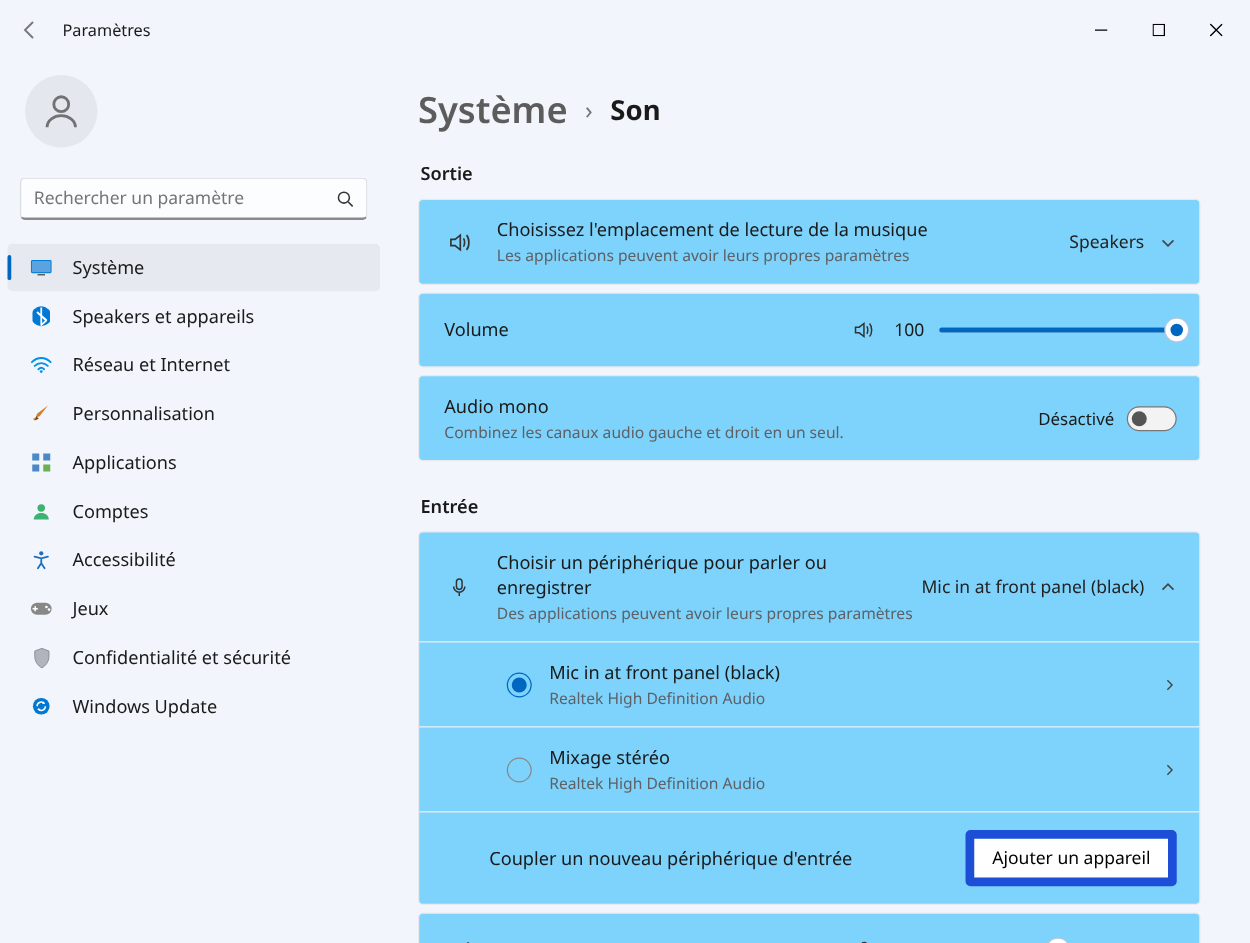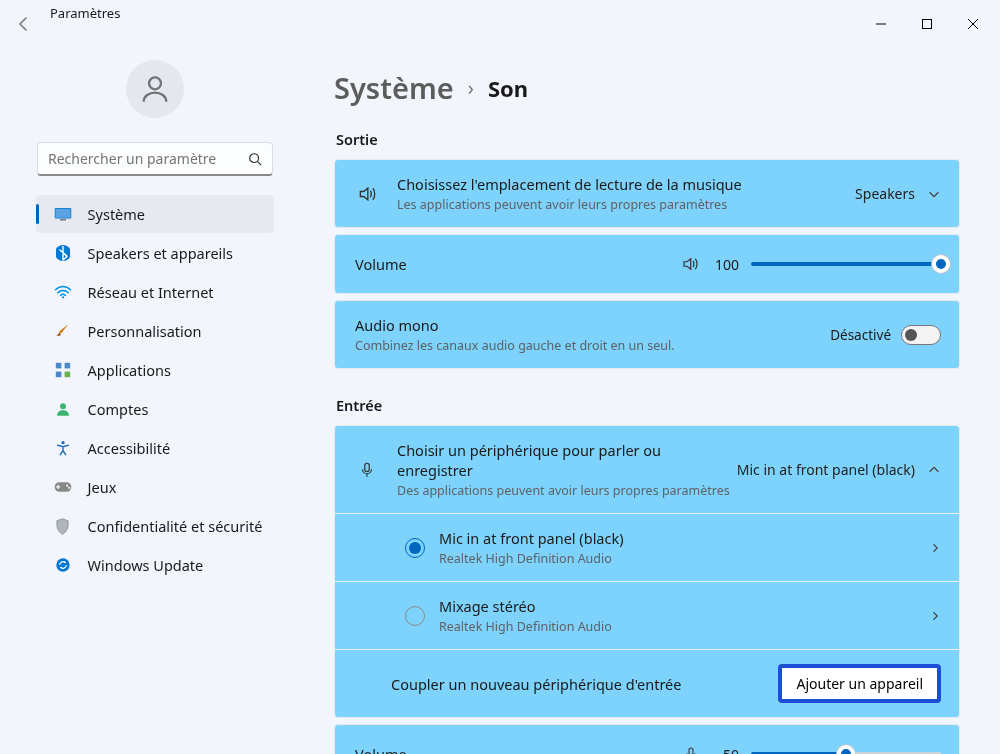--- a/index.html
+++ b/index.html
@@ -1,30 +1,30 @@
 <!DOCTYPE html>
 <html><head>
 <meta charset="utf-8">
 <style>
 * { box-sizing: border-box; margin: 0; padding: 0; font-family: "Segoe UI", system-ui, sans-serif; }
 body { background: #f2f5fb; width: 1000px; height: 754px; overflow: hidden; color: #1a1a1a; }
 .window { width: 100%; height: 100%; display: flex; flex-direction: column; }
 
 
 .titlebar { height: 48px; display: flex; align-items: center; padding: 0 4px; }
-.tb-left { display: flex; }
+.tb-left { display: flex; align-items: center; }
 .tb-back { width: 40px; height: 40px; display: flex; align-items: center; justify-content: center; color: #555; }
 .tb-title { font-size: 13px; padding-left: 6px; }
 .tb-spacer { flex: 1; }
 .tb-ctrl { width: 46px; height: 32px; display: flex; align-items: center; justify-content: center; }
 .tb-ctrl svg { width: 10px; height: 10px; }
 
 
 .body { flex: 1; display: flex; overflow: hidden; }
-.sidebar { width: 310px; padding: 4px 0 0 0; display: flex; flex-direction: column; align-items: center; }
+.sidebar { width: 310px; padding: 4px 0 0 0; display: flex; flex-direction: column; }
 .avatar-wrap { padding: 8px 20px 24px 20px; }
 .avatar { width: 58px; height: 58px; border-radius: 50%; background: #e4e8ee; display: flex; align-items: center; justify-content: center; }
 .avatar svg { color:#707274; }
 
 .search-wrap { padding: 0 16px 18px 16px; }
 .search { width: 100%; height: 34px; border: 1px solid #d9dde4; border-bottom: 2px solid #8a8a8a; border-radius: 4px; background: #fbfdff; display: flex; align-items: center; padding: 0 10px; font-size: 14px; }
 .search input { flex:1; border:none; background:transparent; outline:none; font-size:14px; }
 .search-icon { color:#444; }
 
 .nav { list-style: none; }
@@ -61,21 +61,21 @@
 .toggle-label { font-size: 13.5px; margin-right: 10px; }
 .toggle { width: 40px; height: 20px; border-radius: 10px; border:1px solid #777; background:#f3f3f3; position:relative; }
 .toggle-knob { position:absolute; left:3px; top:3px; width:12px; height:12px; background:#555; border-radius:50%; }
 
 .radio { width:20px; height:20px; border:1.5px solid #888; border-radius:50%; display:flex; align-items:center; justify-content:center; }
 .radio.sel { border-color:#0067c0; }
 .radio.sel::after { content:""; width:12px; height:12px; background:#0067c0; border-radius:50%; }
 .subrow { padding-left: 70px; border-top:1px solid #edf0f4; }
 .subrow .rtext { padding-left: 14px; }
 
-.add-btn { padding: 6px 14px; border:4px solid #1d4ed8; border-radius:4px; background:#fff; font-size:14px; cursor:pointer; }
+.add-btn { padding: 6px 14px; border:7px solid #1d4ed8; border-radius:4px; background:#fff; font-size:14px; cursor:pointer; }
 
 
 svg { display:block; }
 </style>
 </head>
 <body>
 
 <div class="window">
   <div class="titlebar">
     <div class="tb-left">

